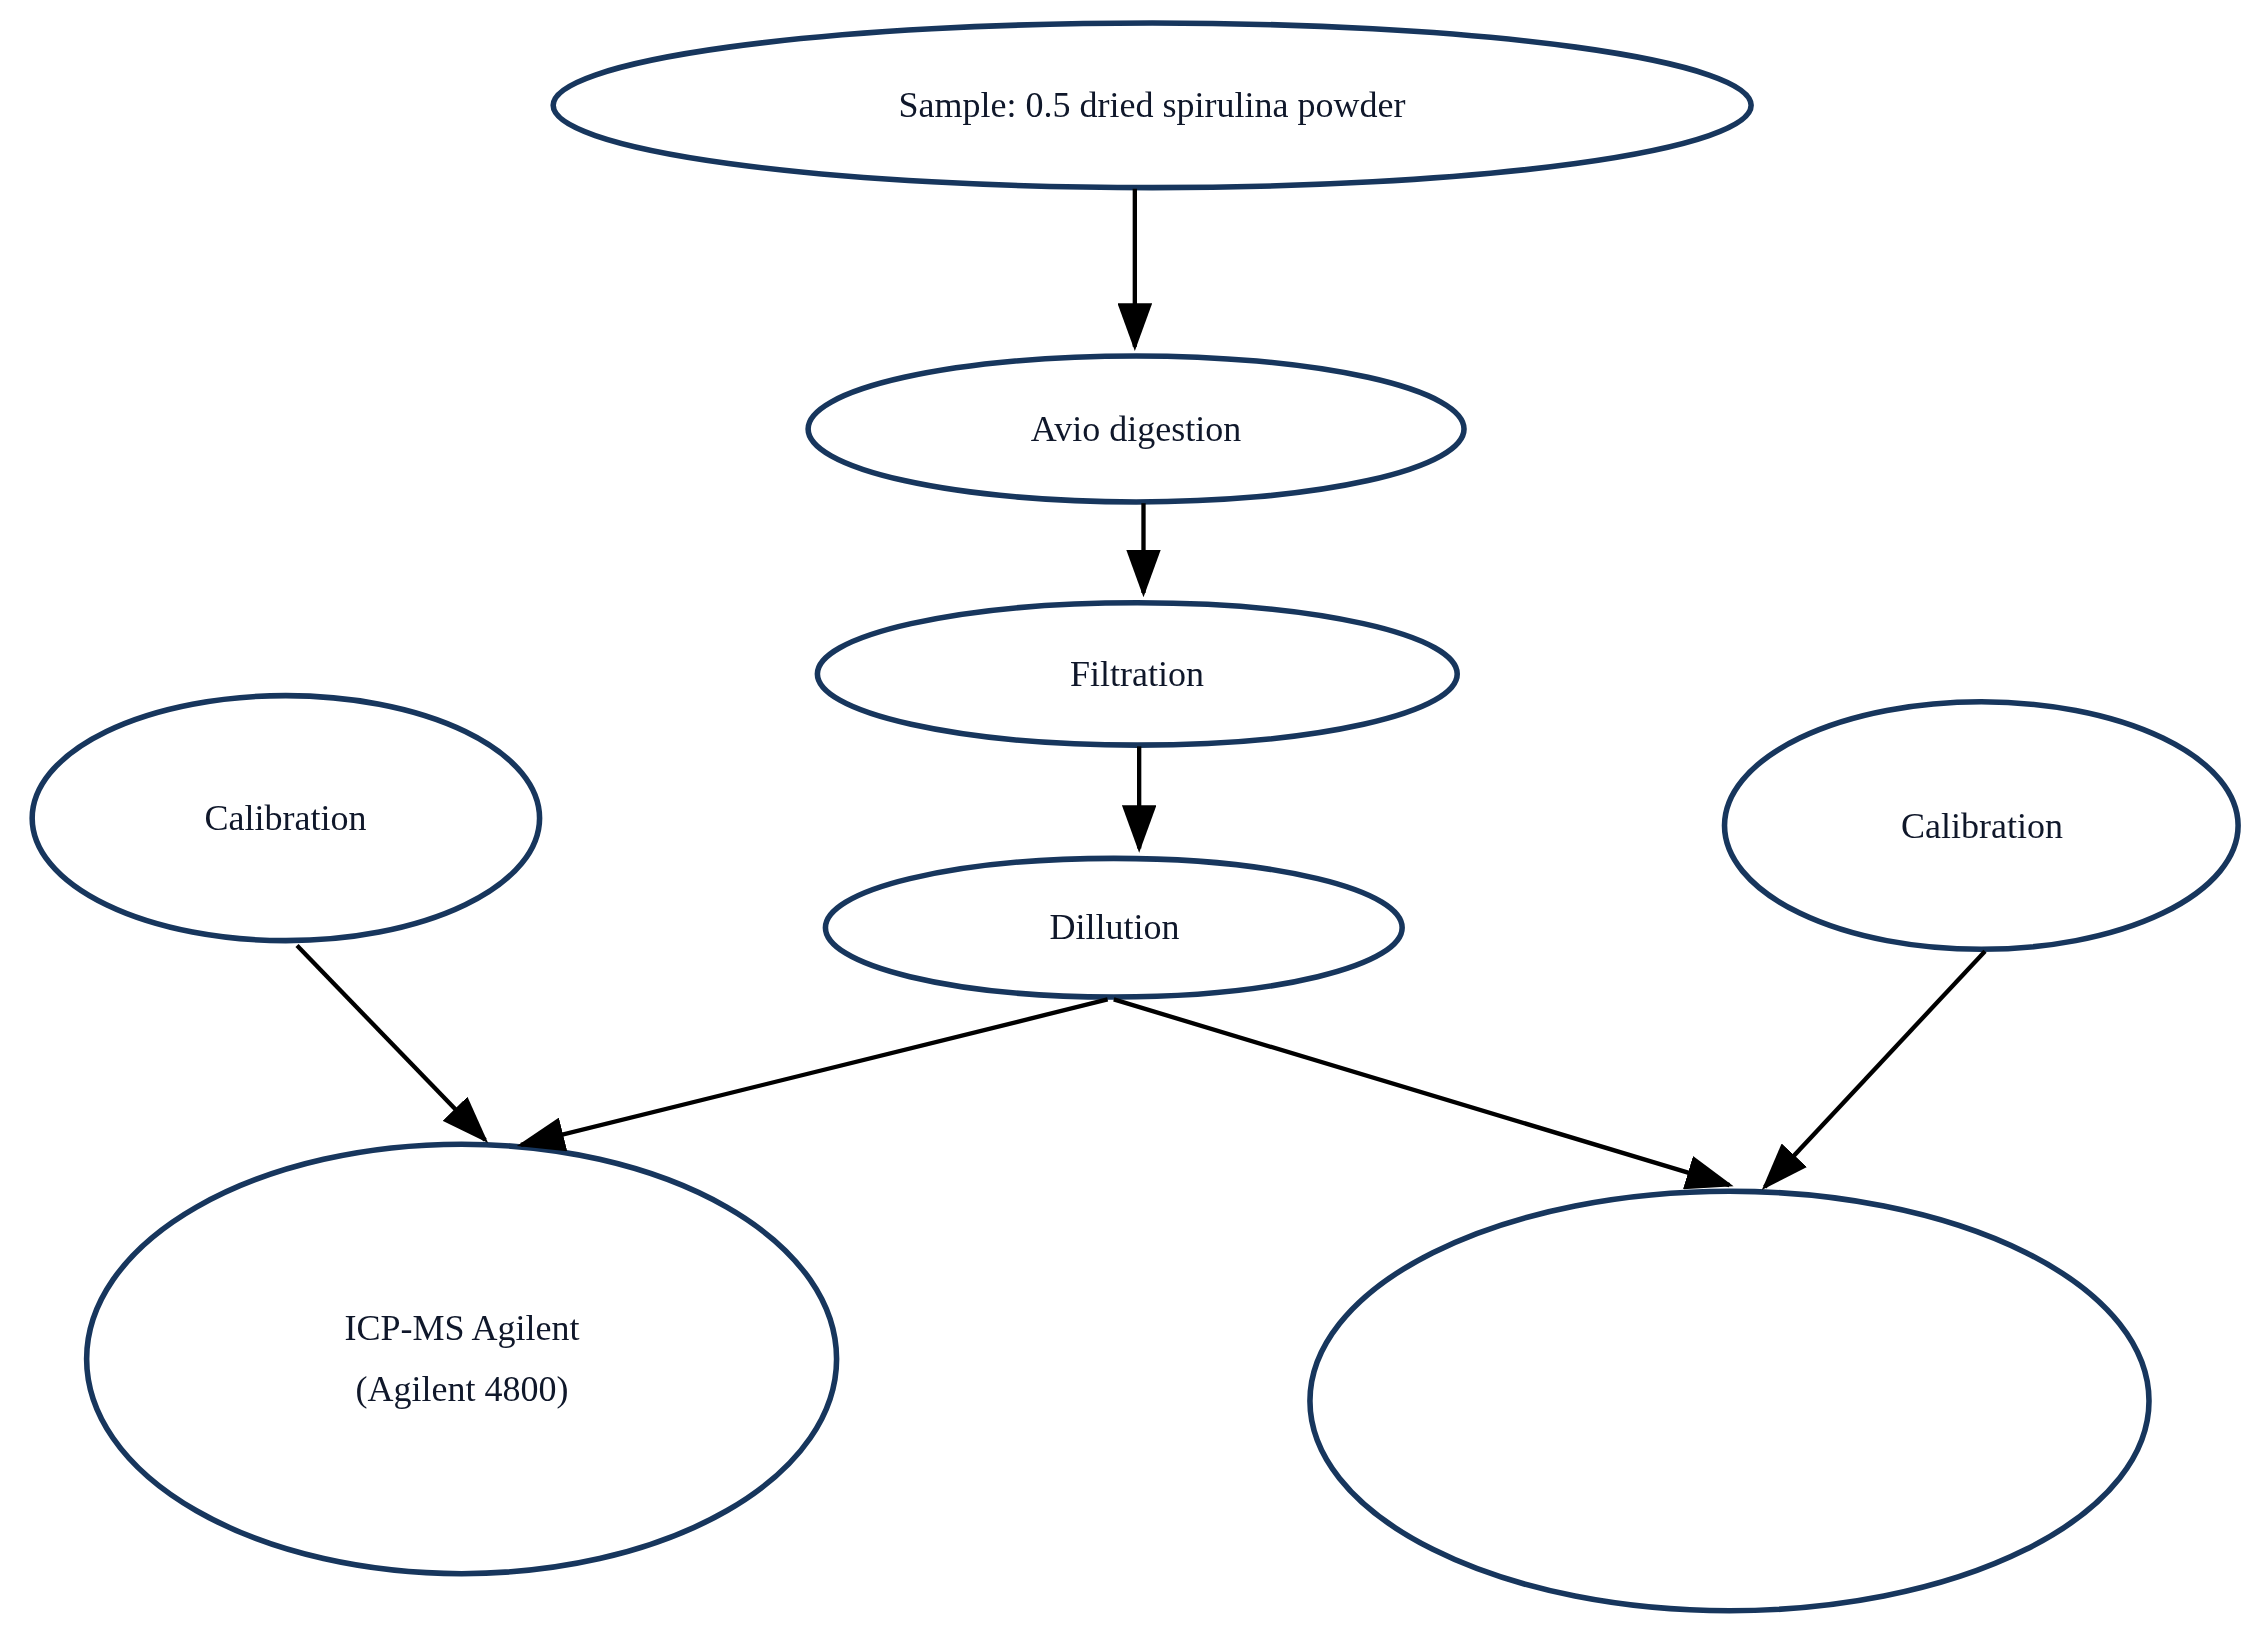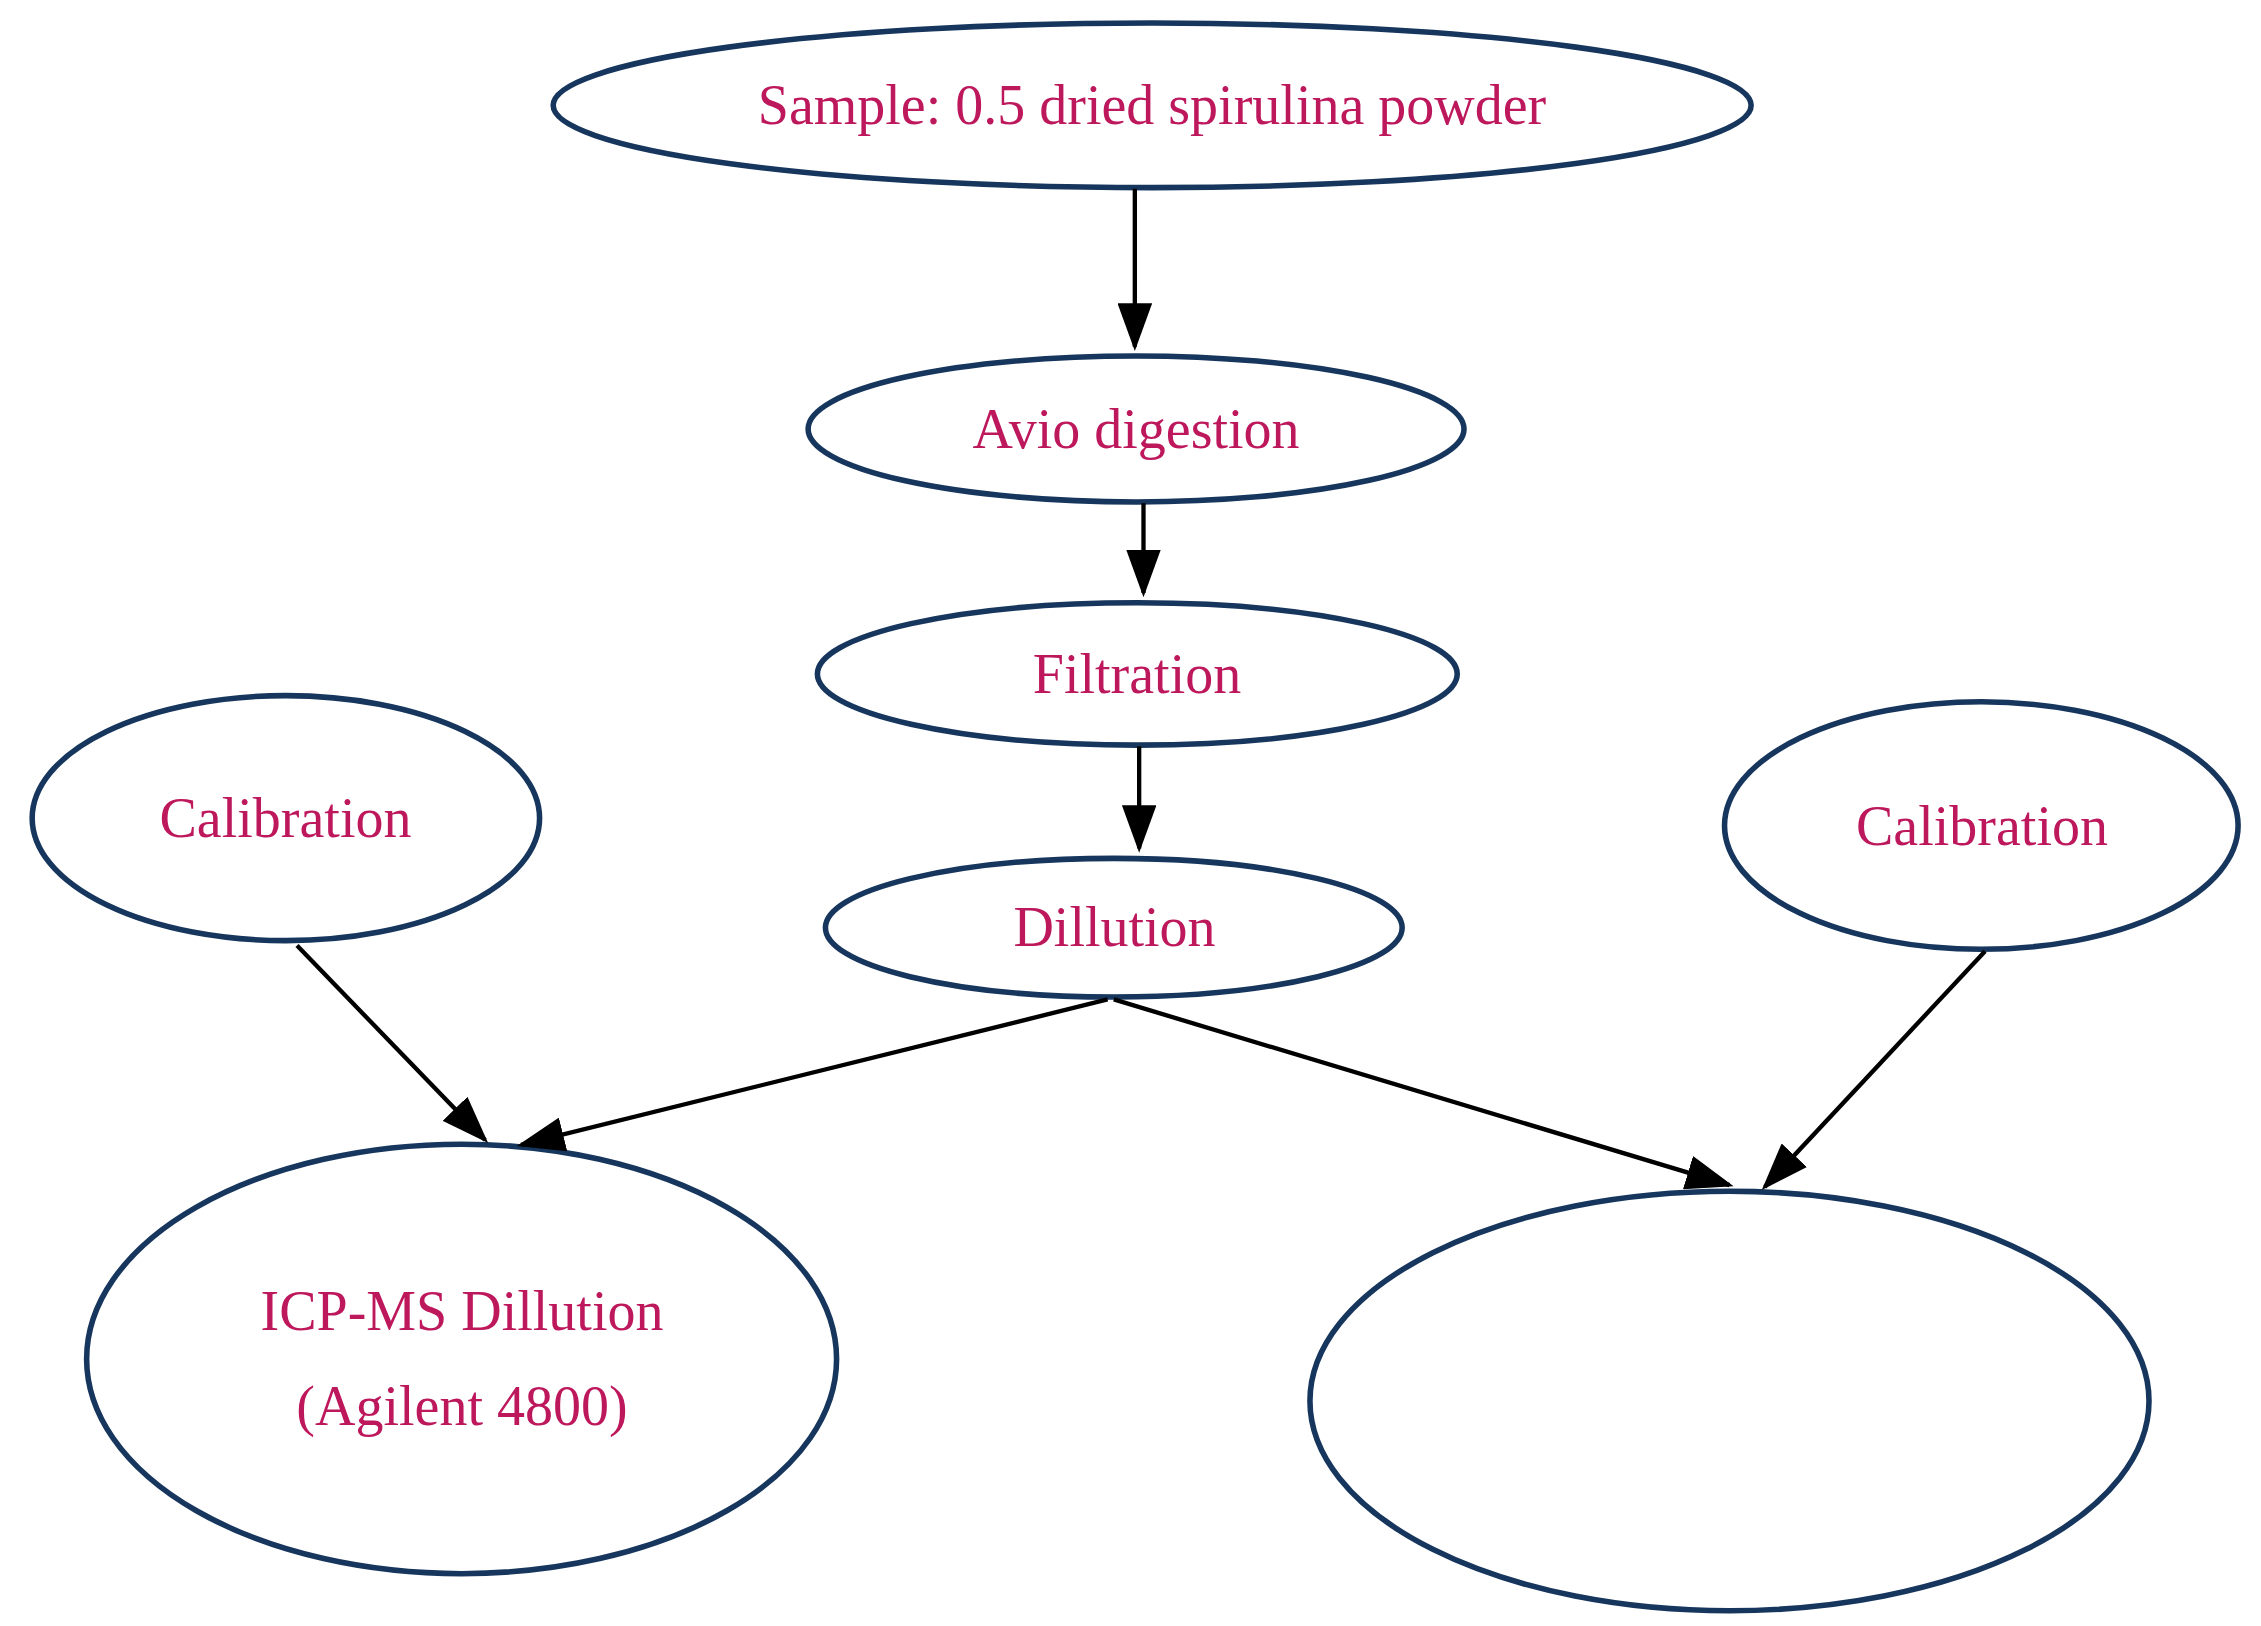--- a/index.html
+++ b/index.html
@@ -11,23 +11,23 @@
     font-family:"Liberation Serif","DejaVu Serif",serif;
     overflow:hidden;
   }
   svg.layer{position:absolute;left:0;top:0;}
   .node{
     position:absolute;
     display:flex;
     align-items:center;
     justify-content:center;
     text-align:center;
-    font-size:56px;
+    font-size:36px;
     line-height:1.68;
-    color:#be185d;
+    color:#0f172a;
     white-space:nowrap;
   }
 </style>
 </head>
 <body>
 
 <div class="canvas">
 
   <svg class="layer" width="2261" height="1627" viewBox="0 0 3654 2629">
     <defs>
@@ -73,20 +73,20 @@
   <div class="node" style="left:32px;top:696px;width:507px;height:245px;">
     <div>Calibration</div>
   </div>
 
   <div class="node" style="left:1725px;top:702px;width:514px;height:248px;">
     <div>Calibration</div>
   </div>
 
   <div class="node" style="left:87px;top:1144px;width:750px;height:429px;">
     <div>
-      <div>ICP-MS Dillution</div>
+      <div>ICP-MS Agilent</div>
       <div>(Agilent 4800)</div>
     </div>
   </div>
 
 
 </div>
 
 
 </body></html>

